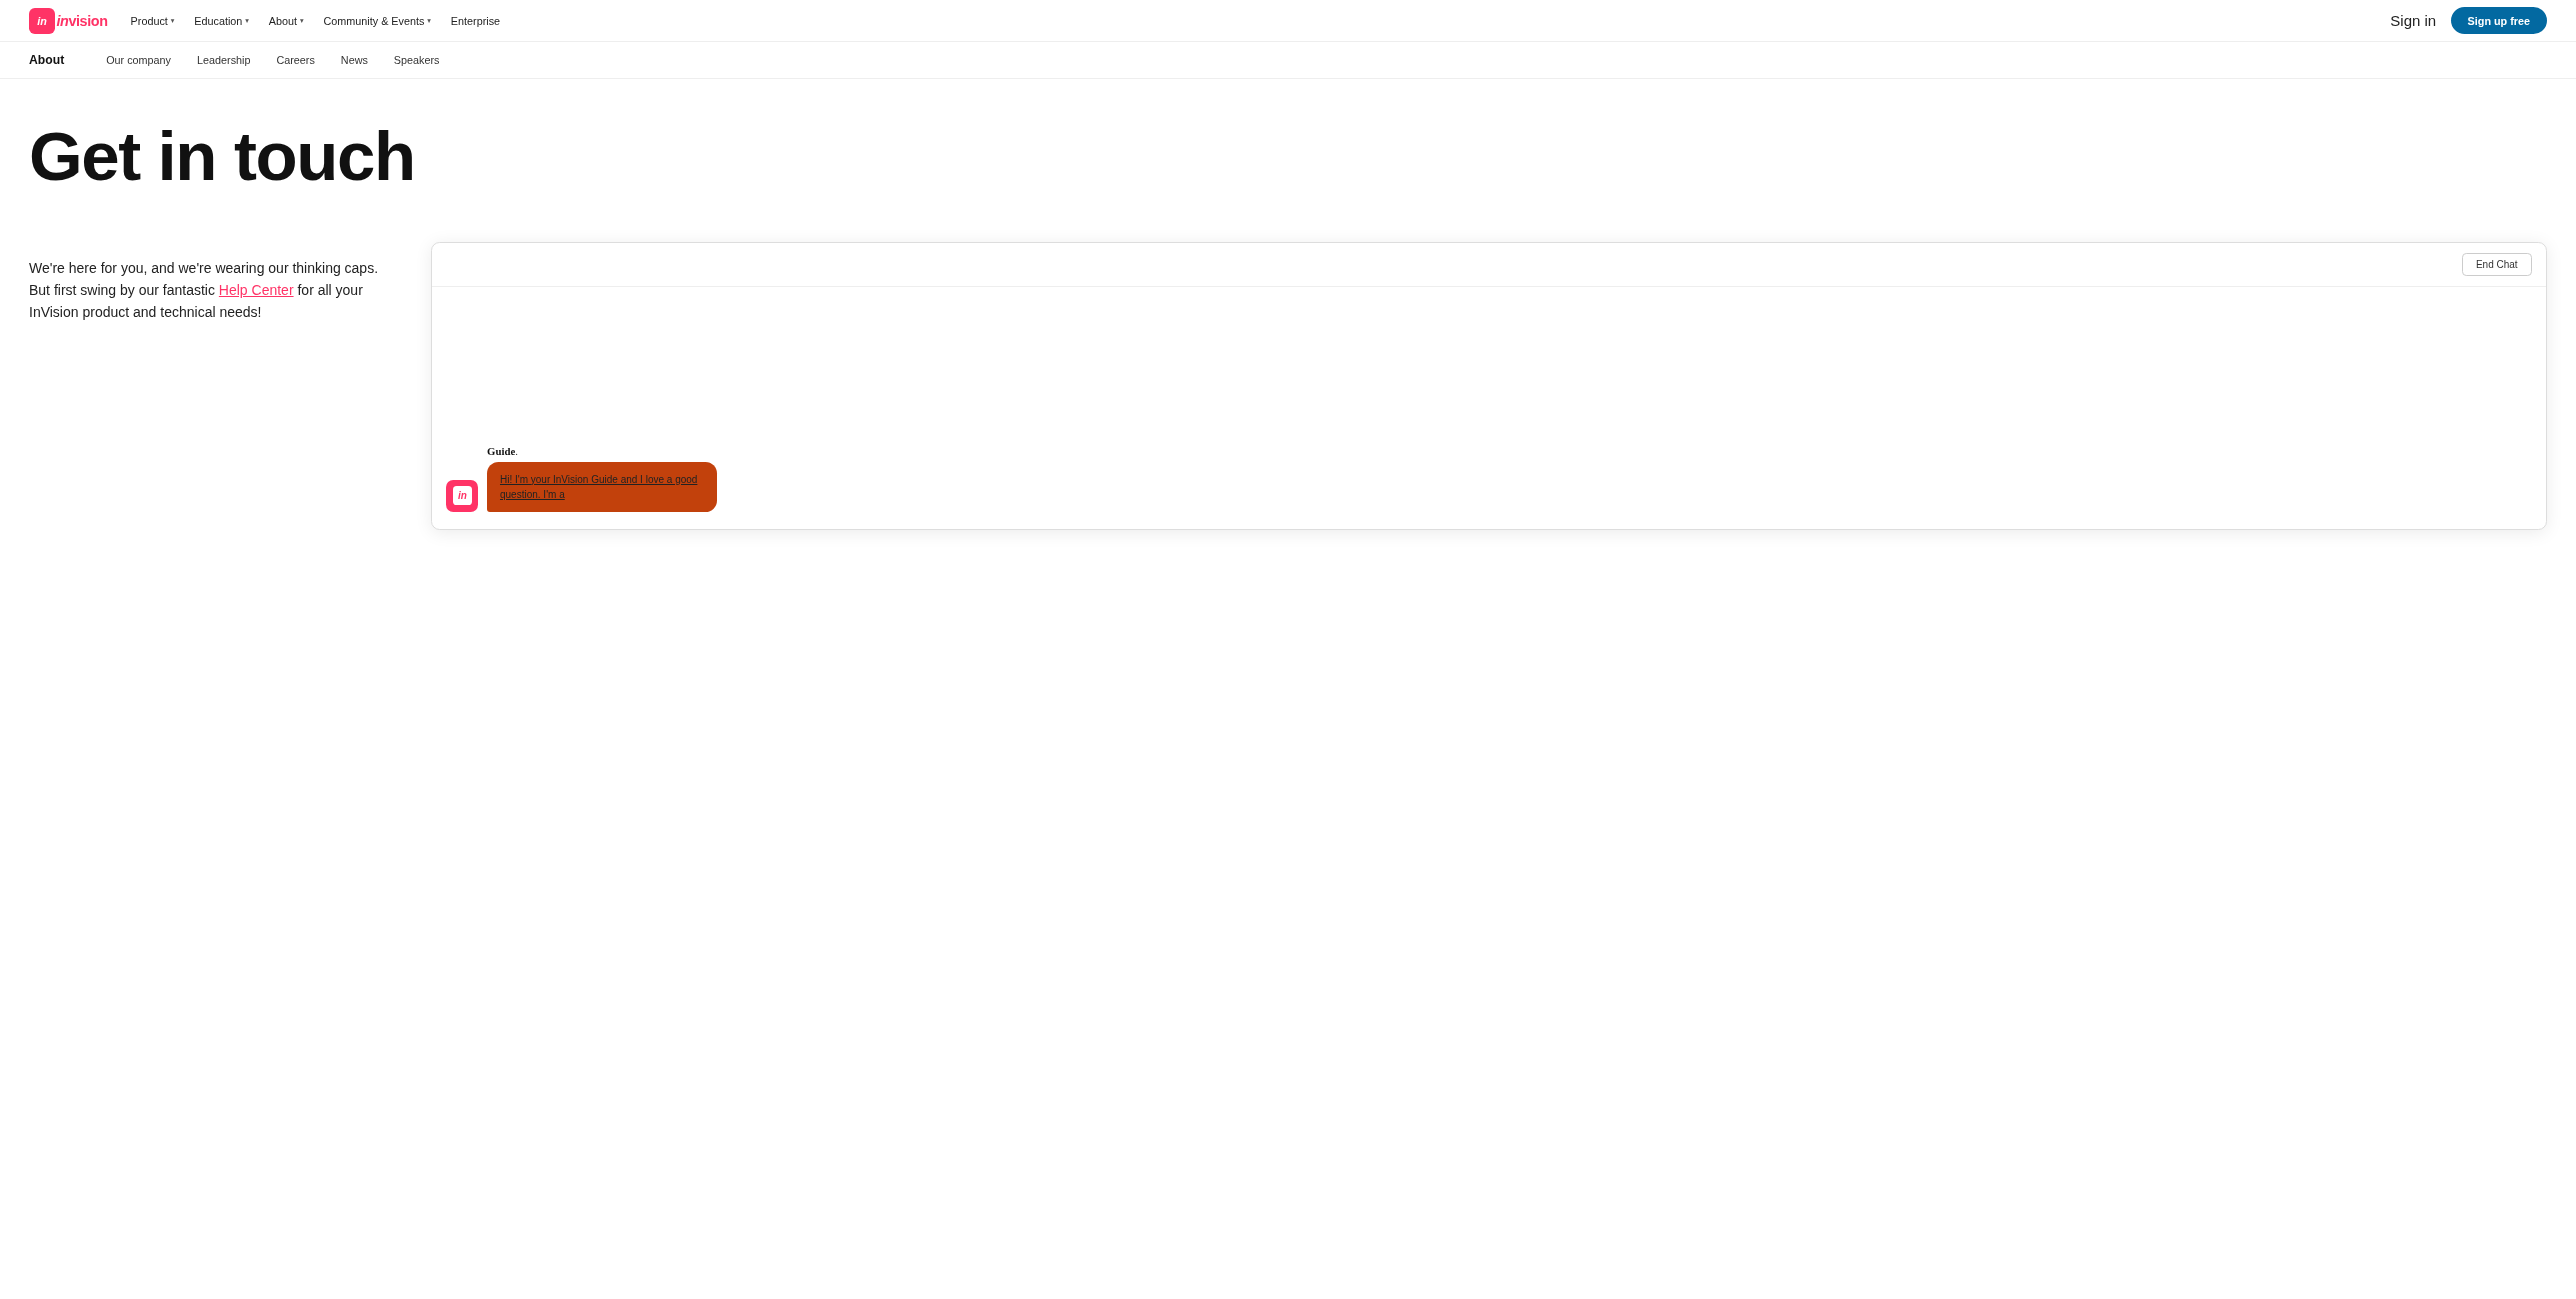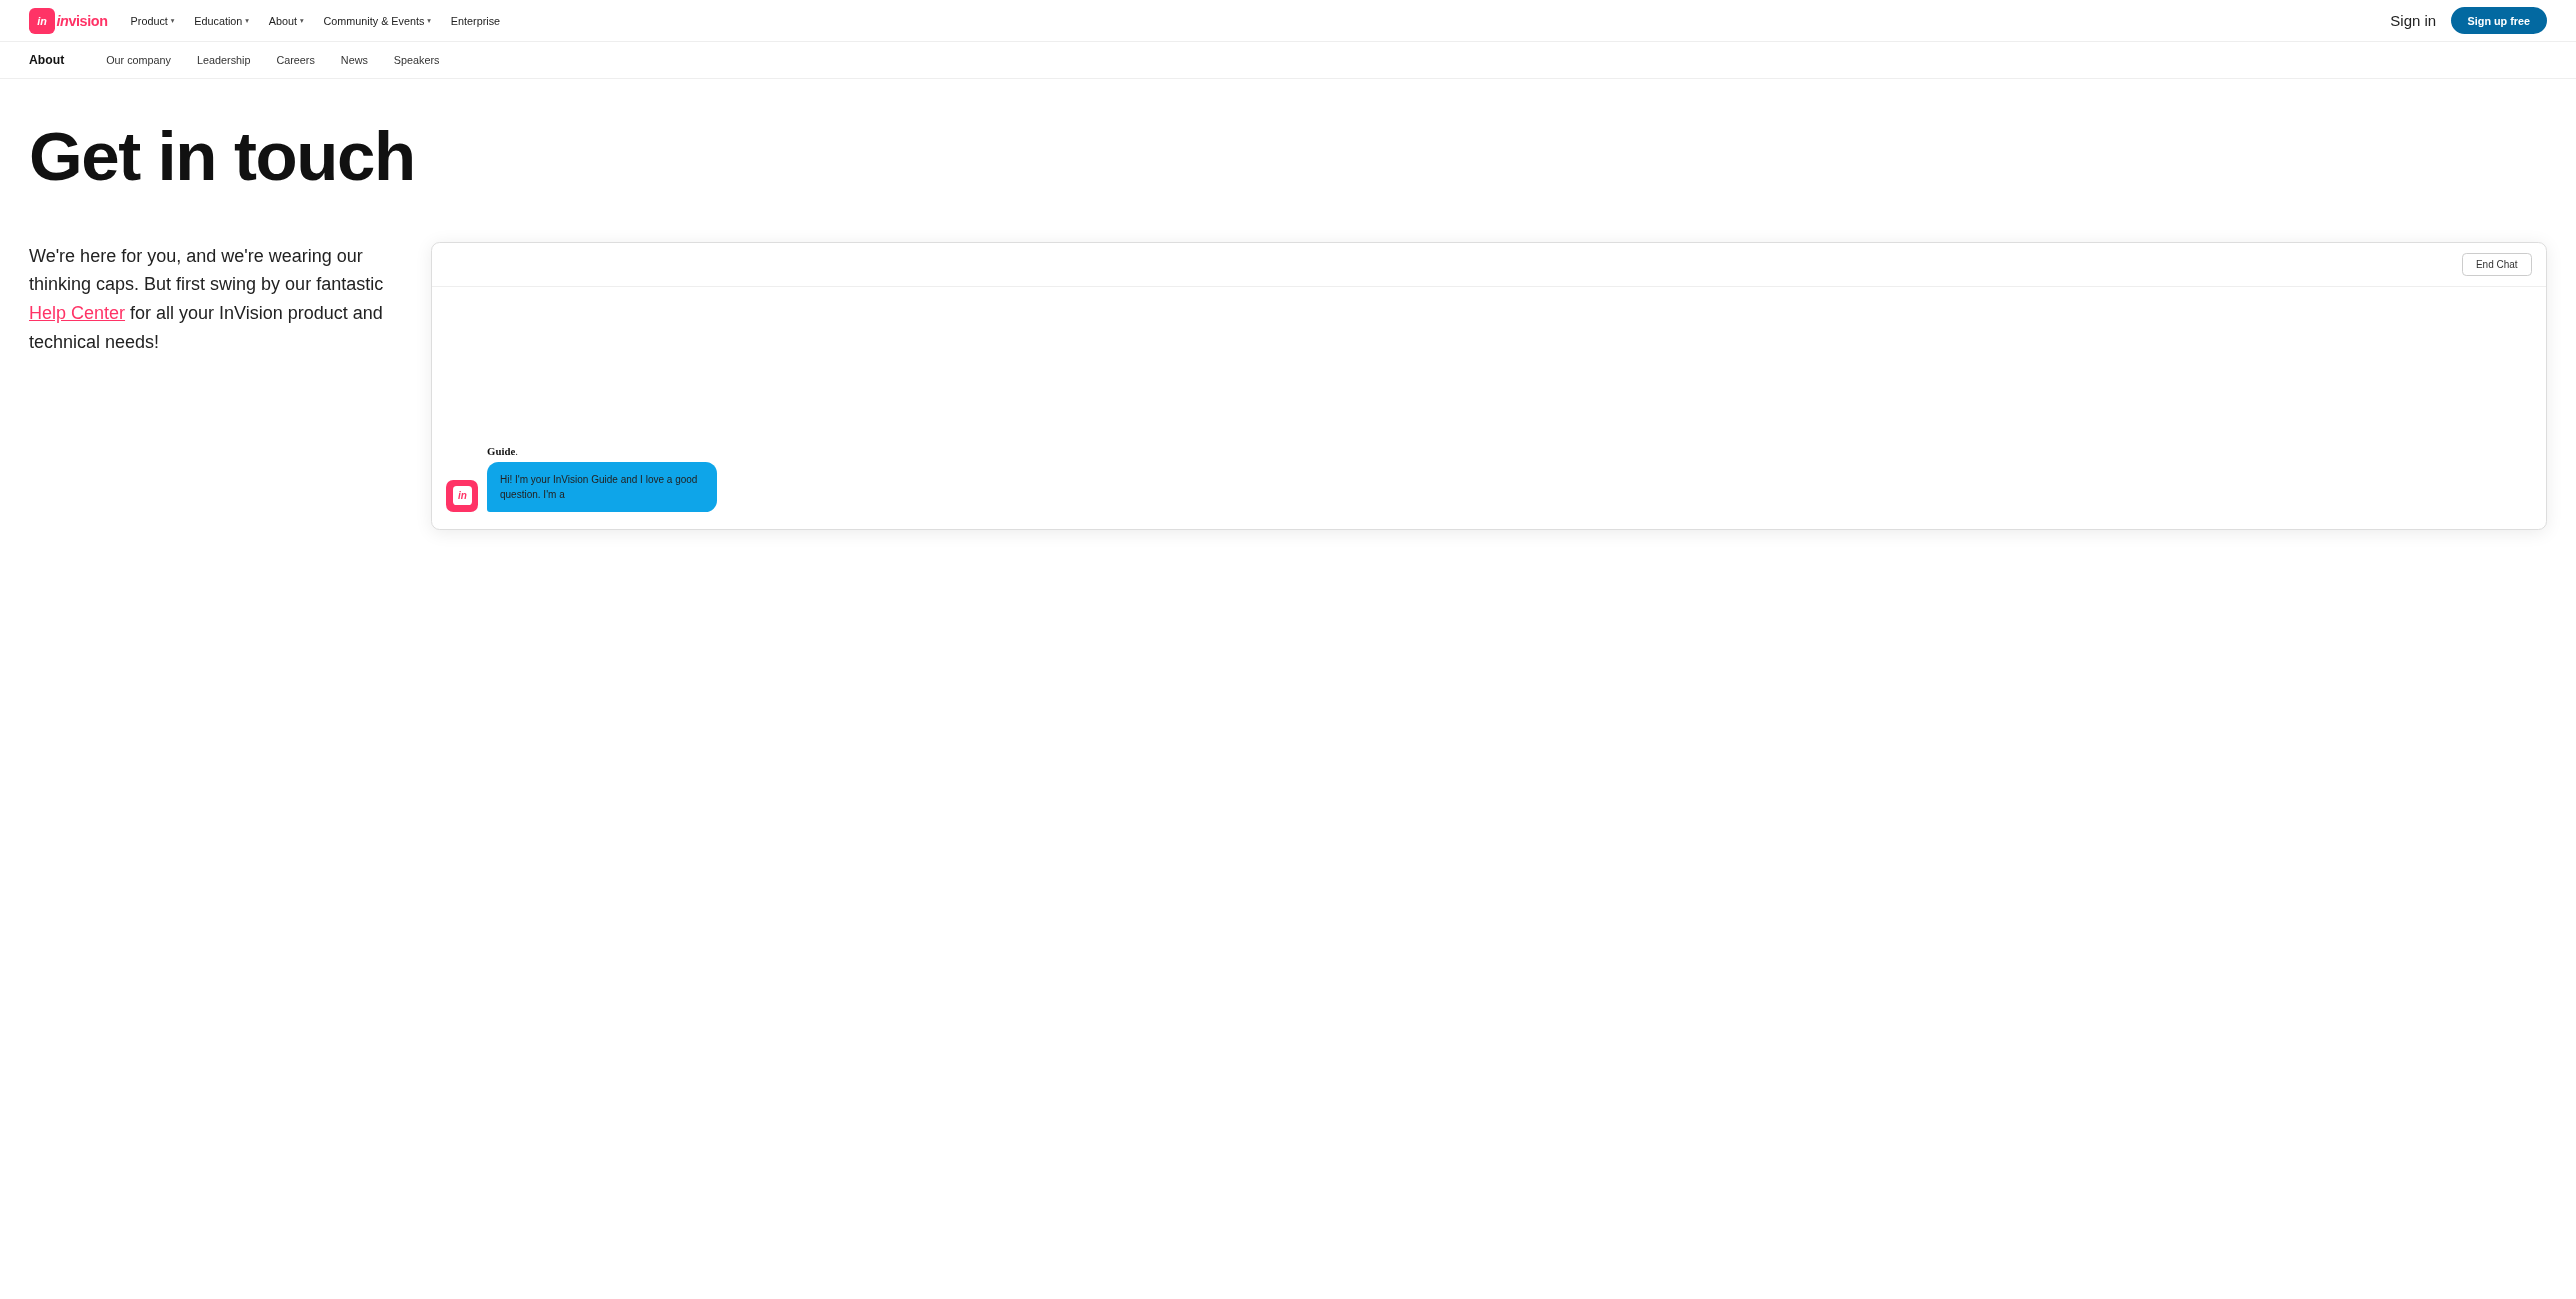--- a/index.html
+++ b/index.html
@@ -119,23 +119,24 @@
       display: flex;
       padding: 0 29px 43px 29px;
       gap: 43px;
       align-items: flex-start;
     }
     .left-col {
       flex: 0 0 45%;
       max-width: 359px;
     }
     .intro-text {
-      font-size: 18px;
+      font-size: 14px;
       line-height: 1.6;
       color: #222;
+      margin-top: 15px;
     }
     .help-link {
       color: #ff3366;
       text-decoration: underline;
       cursor: pointer;
     }
 
     
     .chat-widget {
       flex: 1;
@@ -211,27 +212,28 @@
       font-size: 10.8px;
       font-weight: 700;
       color: #111;
       font-family: Liberation Serif, serif;
     }
     .guide-name-dot {
       font-weight: 400;
       color: #333;
     }
     .chat-bubble {
-      background: #0ea5e9;
+      background: #c2410c;
       border-radius: 11.5px 11.5px 11.5px 2.9px;
       padding: 10px 13px;
       font-size: 10px;
       color: #222;
       line-height: 1.5;
       max-width: 230px;
+      text-decoration: underline;
     }
   </style>
 </head>
 <body>
 
 <nav class="top-nav">
   <div class="logo-wrap">
     <div class="logo-box">
       <span style="font-size:10.8px;font-style:italic;font-weight:900;">in</span>
     </div>

